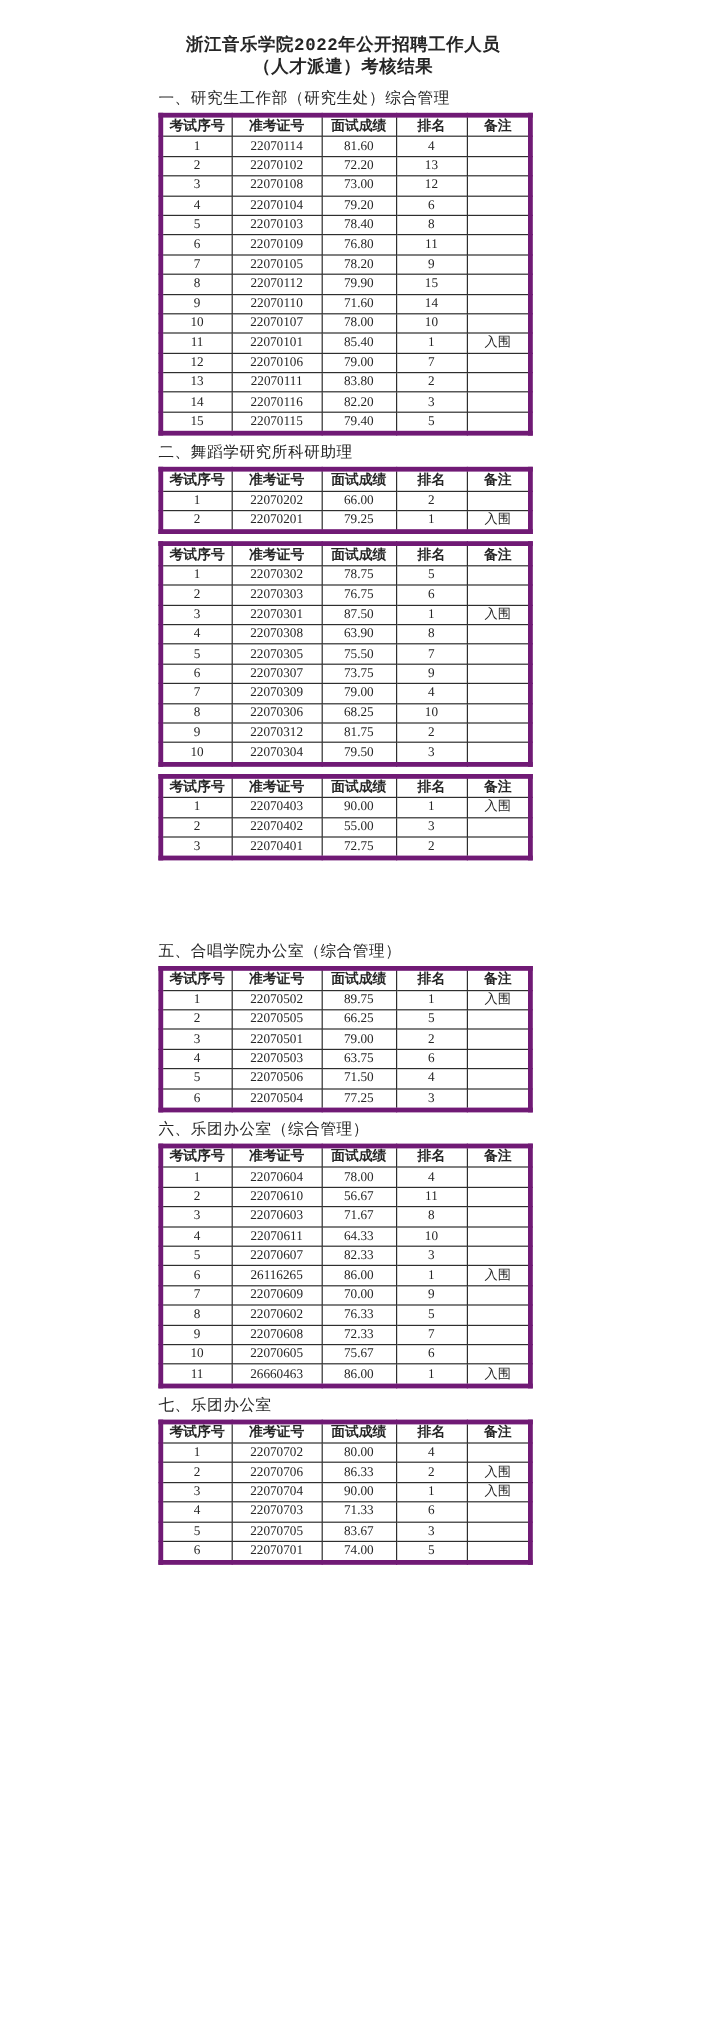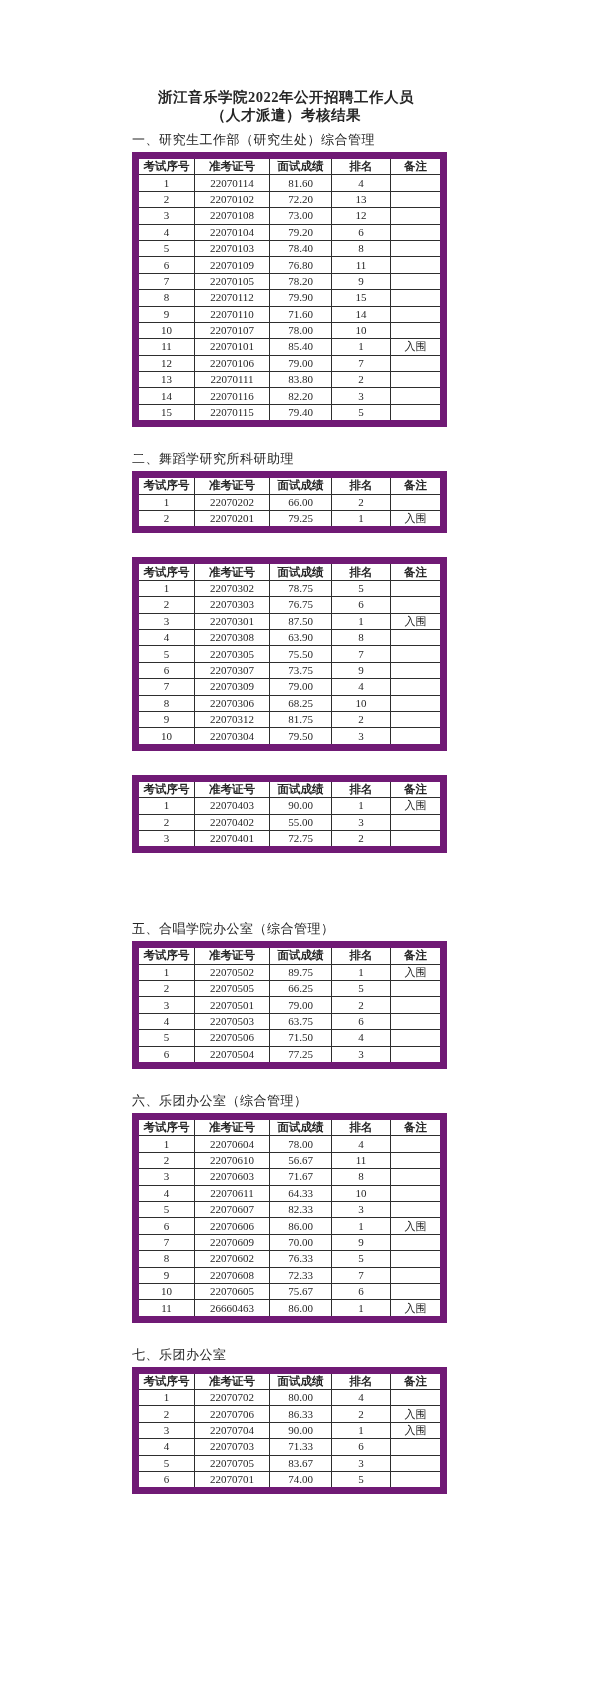--- a/index.html
+++ b/index.html
@@ -15,49 +15,50 @@
     font-family: "Liberation Serif", "DejaVu Serif", serif;
     color: #262626;
   }
   .content {
     position: absolute;
     left: 132px;
     top: 0;
     width: 308px;
   }
   .doc-title {
-    margin-top: 88px;
+    margin-top: 30px;
     text-align: center;
     font-weight: bold;
     font-size: 14.5px;
     line-height: 18px;
     letter-spacing: 0.5px;
+    font-family: Liberation Mono, monospace;
   }
   .section {
-    margin-top: 24px;
+    margin-top: 6px;
   }
   .section.first {
     margin-top: 8px;
   }
   .section.page-break {
     margin-top: 68px;
   }
   .section-heading {
     font-weight: normal;
     font-size: 13px;
     line-height: 16px;
     margin-bottom: 4px;
     letter-spacing: 0.5px;
     white-space: nowrap;
   }
   table.results {
     border-collapse: collapse;
     table-layout: fixed;
     width: 308px;
-    border: 7px solid #701a75;
+    border: 4px solid #701a75;
   }
   table.results th,
   table.results td {
     border: 1px solid #2e2e2e;
     height: 15.4px;
     padding: 0;
     text-align: center;
     vertical-align: middle;
     overflow: hidden;
     white-space: nowrap;
@@ -493,21 +494,21 @@
             </tr>
             <tr>
               <td>5</td>
               <td>22070607</td>
               <td>82.33</td>
               <td>3</td>
               <td></td>
             </tr>
             <tr>
               <td>6</td>
-              <td>22070606</td>
+              <td>26116265</td>
               <td>86.00</td>
               <td>1</td>
               <td>入围</td>
             </tr>
             <tr>
               <td>7</td>
               <td>22070609</td>
               <td>70.00</td>
               <td>9</td>
               <td></td>

